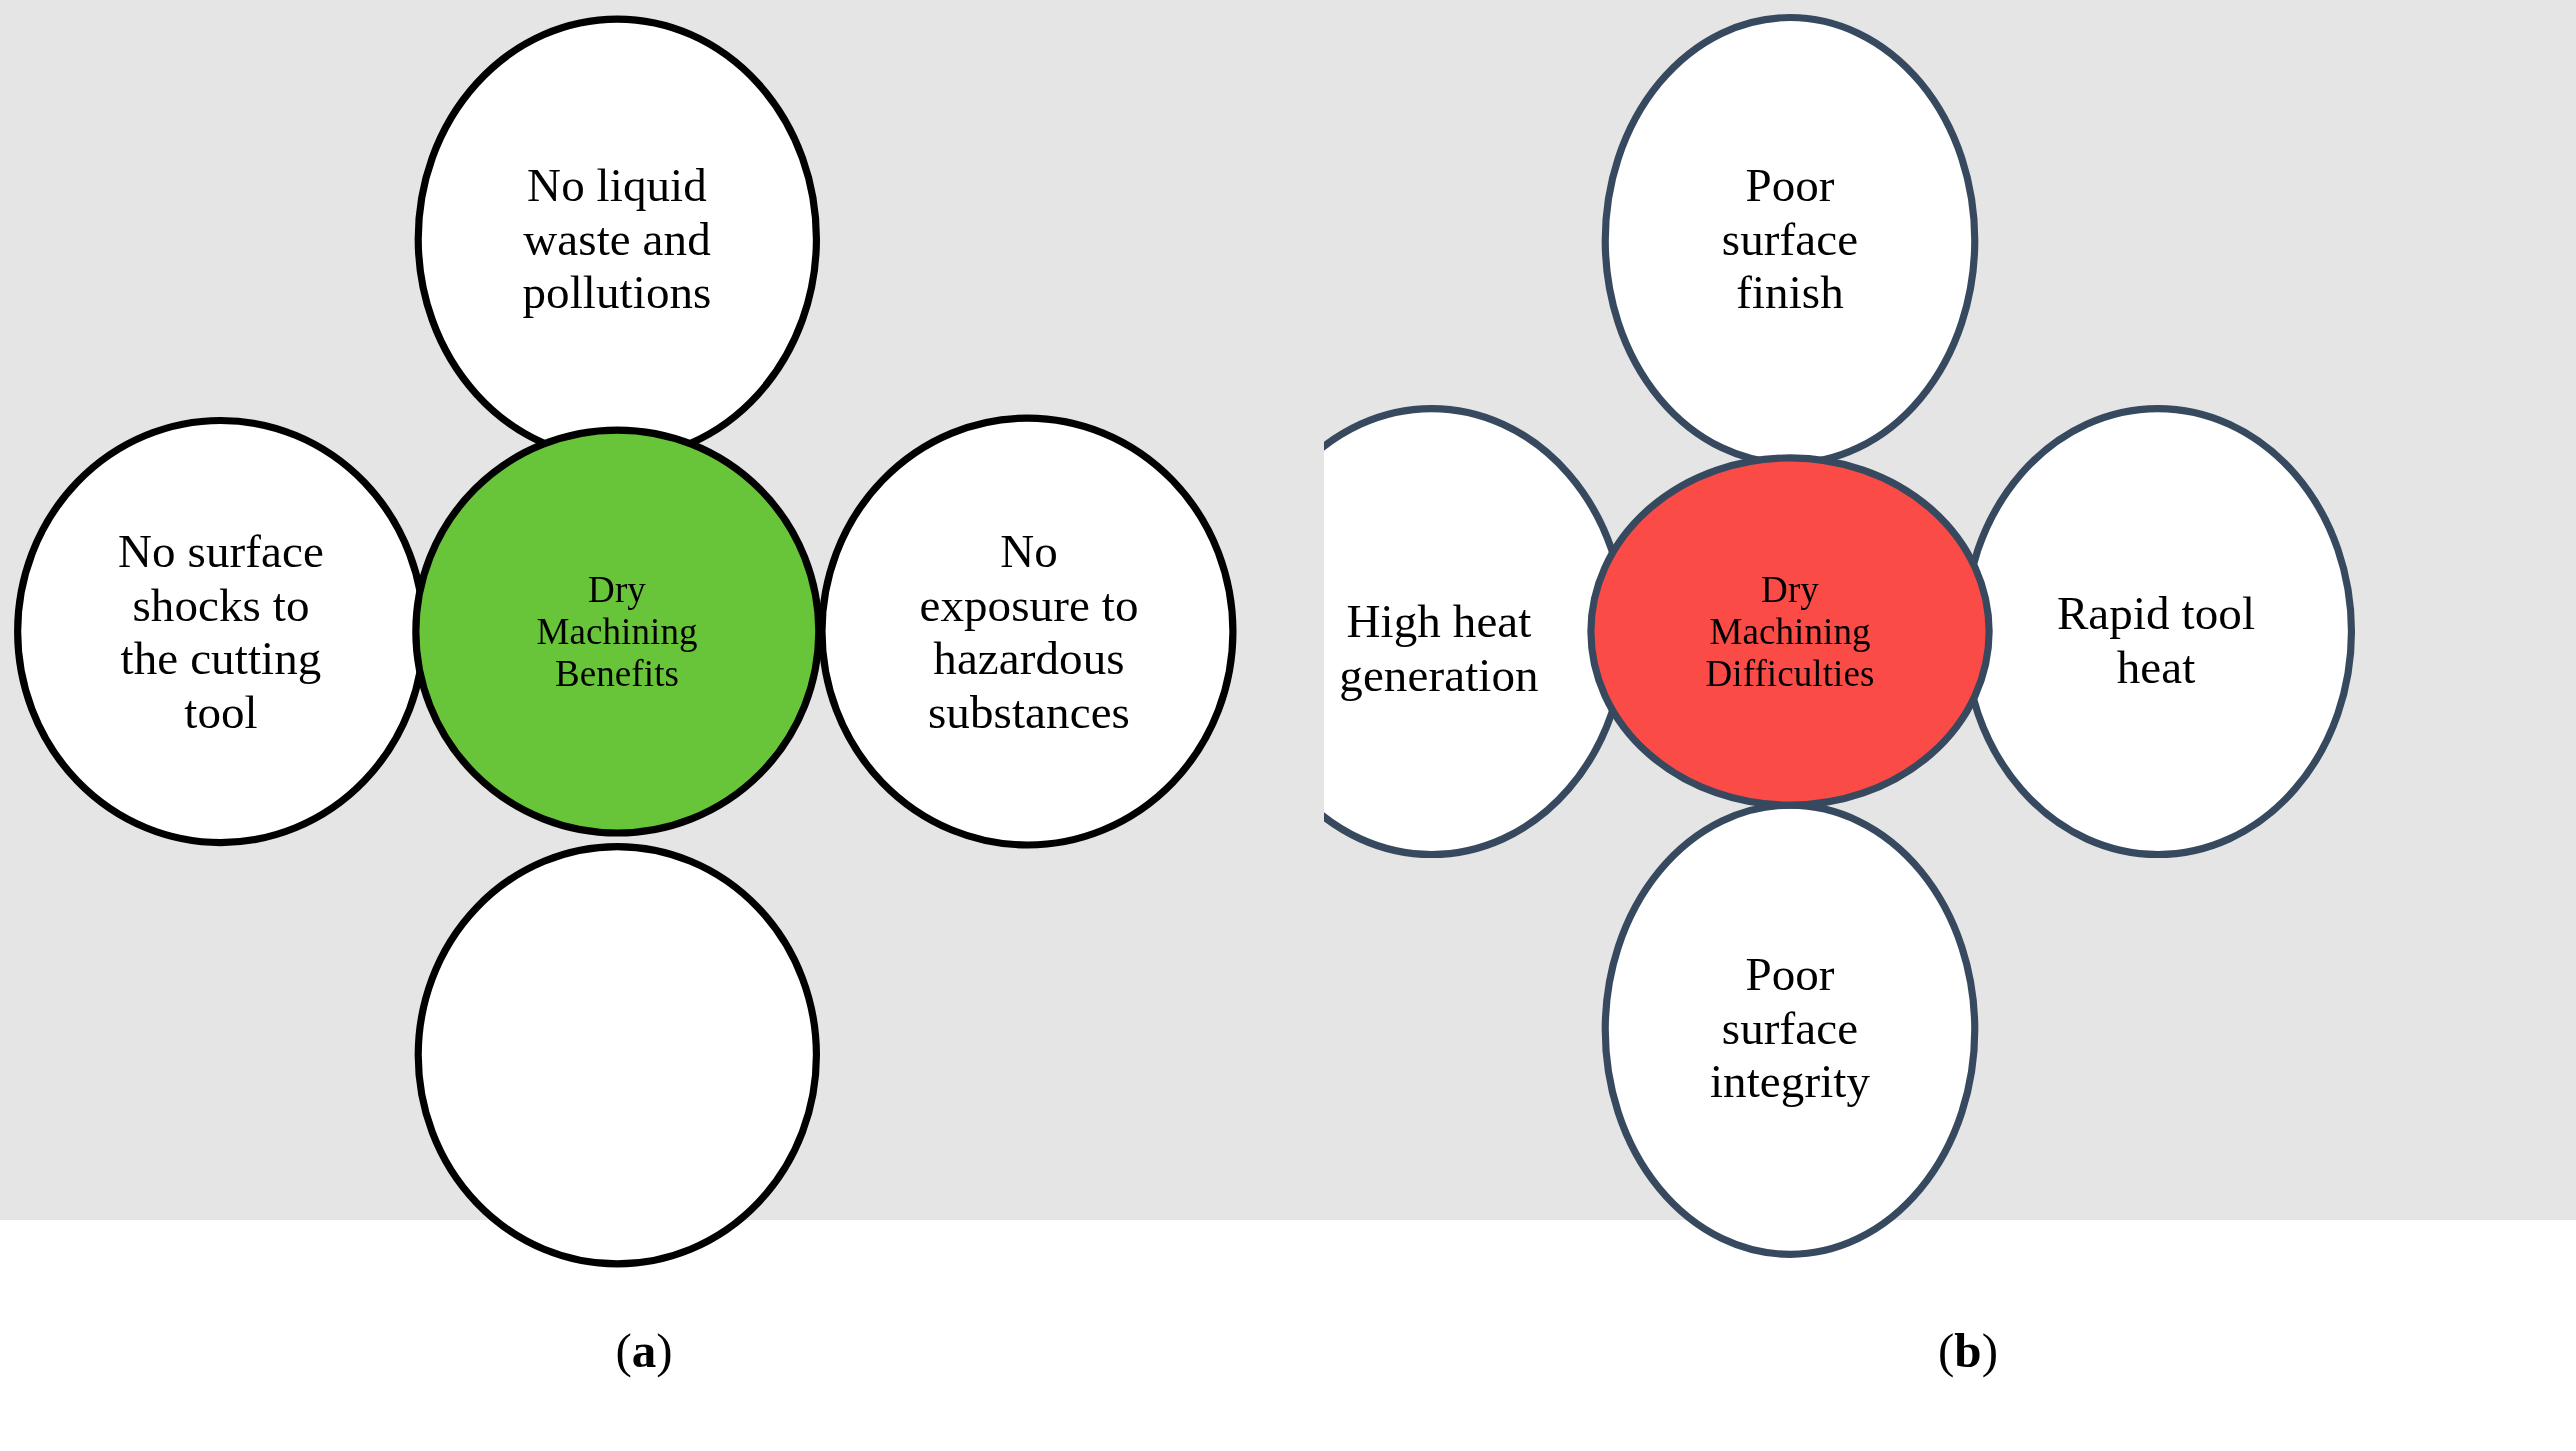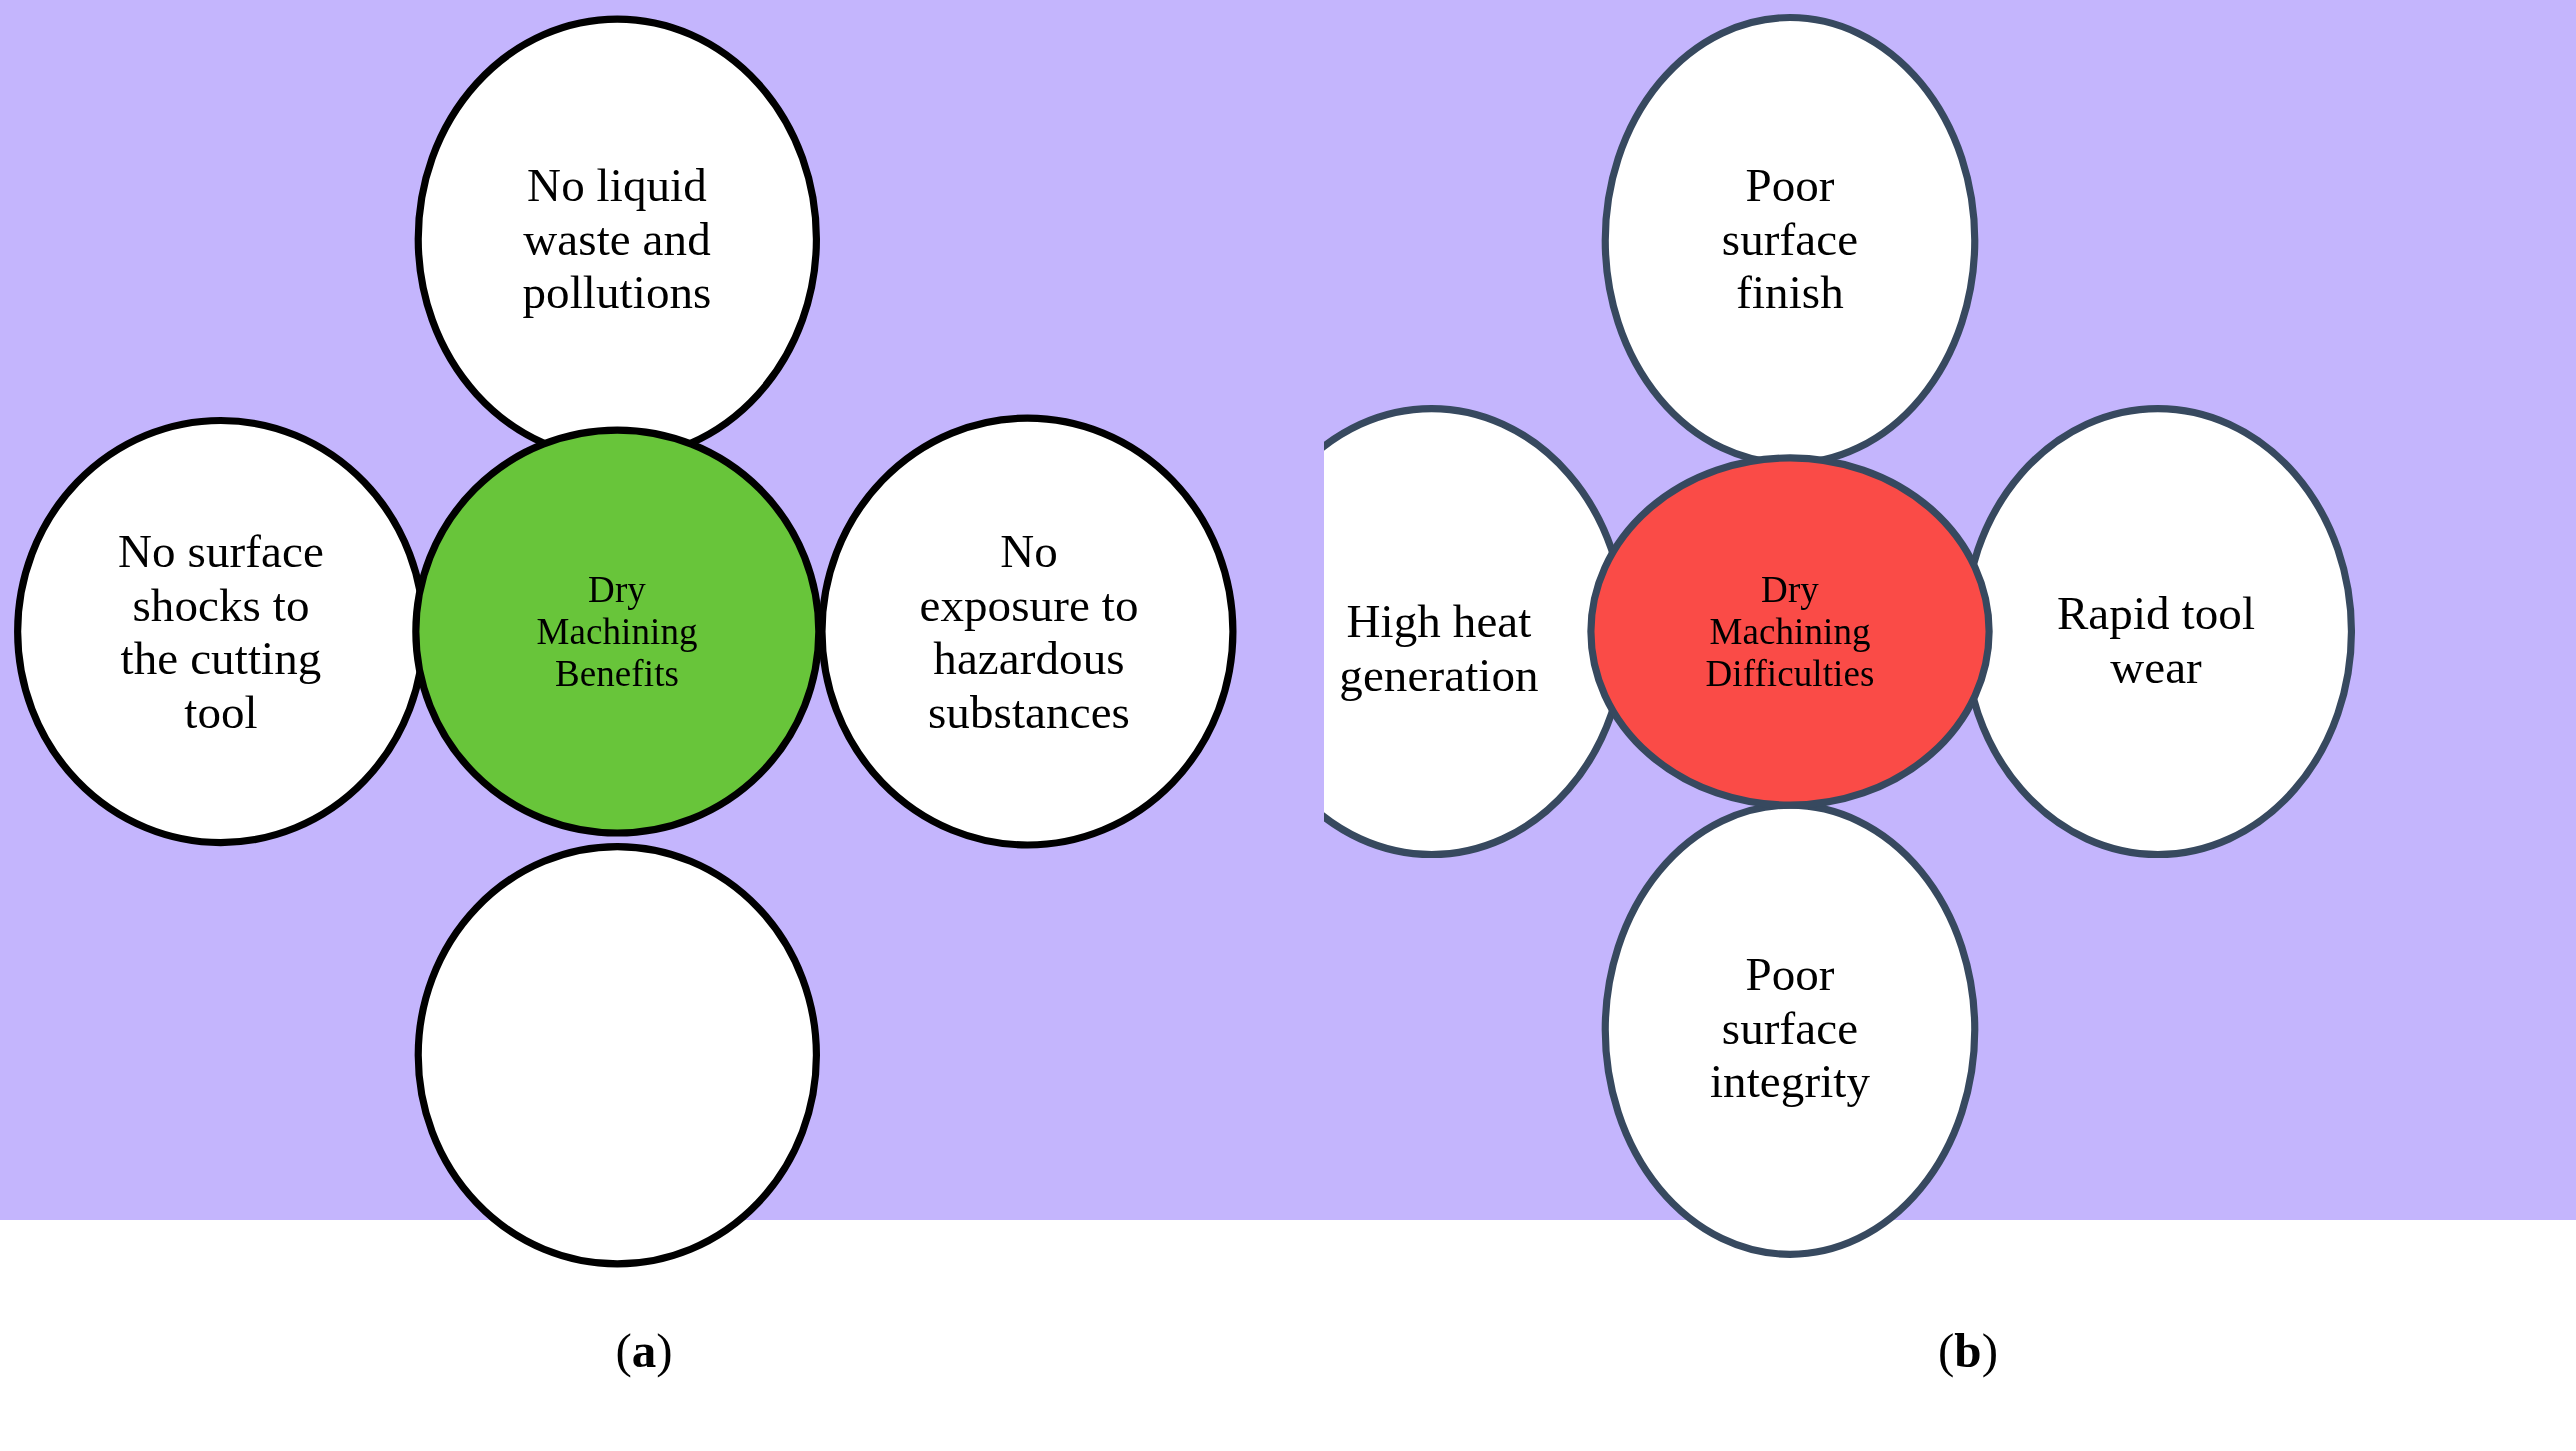--- a/index.html
+++ b/index.html
@@ -11,21 +11,21 @@
   body {
     width: 2576px;
     height: 1451px;
     font-family: "Liberation Serif", "DejaVu Serif", serif;
     overflow: hidden;
   }
   #figure-root {
     position: relative;
     width: 2576px;
     height: 1220px;
-    background: #c4b5fd;
+    background: #e5e5e5;
     text-decoration: underline;
   }
   .panel {
     position: absolute;
     top: 0;
     height: 1451px;
   }
   #panel-a { left: 0px;    width: 1288px; }
   #panel-b { left: 1324px; width: 1288px; }
 
@@ -136,21 +136,21 @@
 
     <div class="node-layer">
       <div class="node-label" style="left:466px; top:239px; width:303px;">Poor
 surface
 finish</div>
 
       <div class="node-label" style="left:115px; top:641px; width:319px;margin-top:8px;">High heat
 generation</div>
 
       <div class="node-label" style="left:832px; top:641px; width:311px;">Rapid tool
-wear</div>
+heat</div>
 
       <div class="node-label" style="left:466px; top:1028px; width:303px;">Poor
 surface
 integrity</div>
 
       <div class="node-label center-label" style="left:466px; top:632px; width:343px;">Dry
 Machining
 Difficulties</div>
     </div>
 

